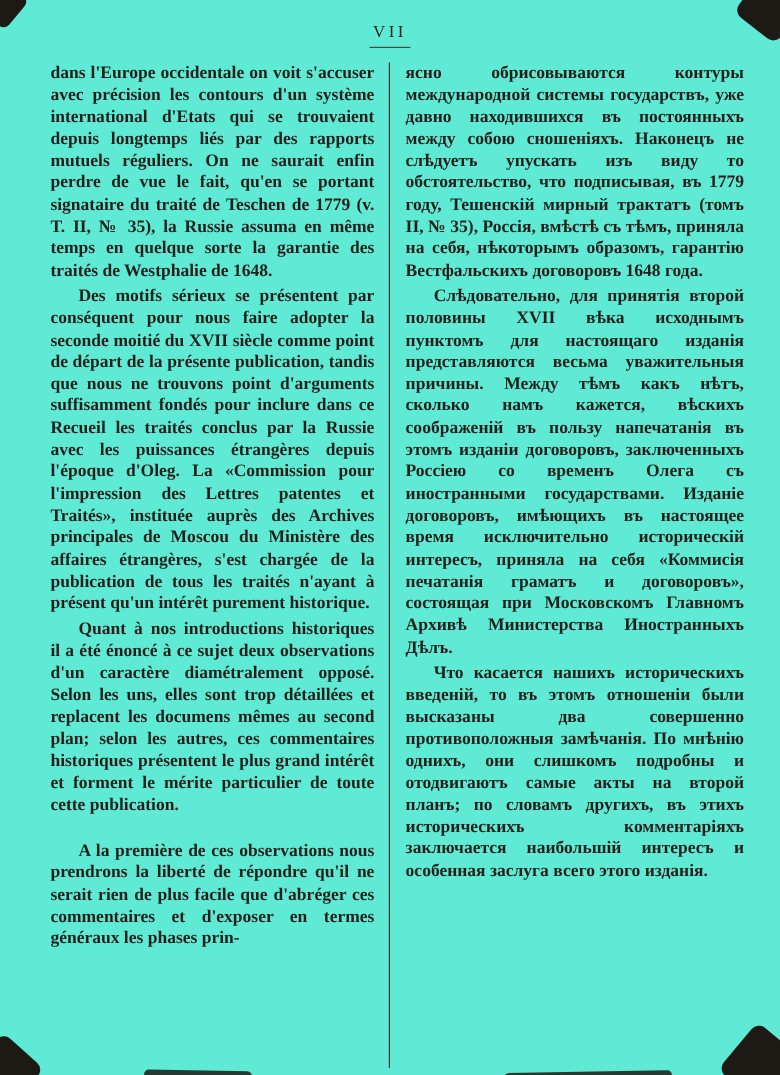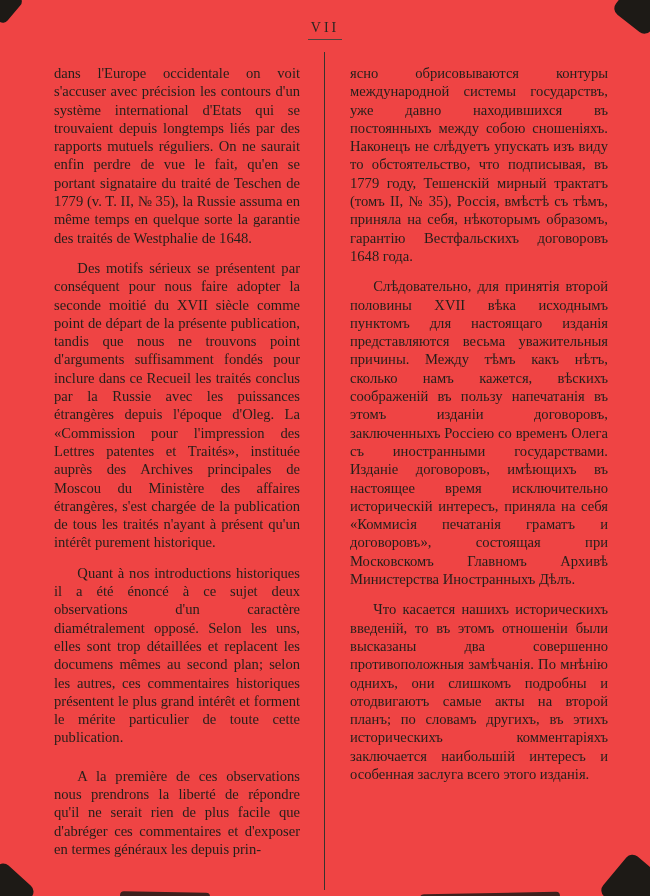--- a/index.html
+++ b/index.html
@@ -5,21 +5,21 @@
   html, body {
     margin: 0;
     padding: 0;
     background: #e8e6e0;
   }
   .page {
     position: relative;
     width: 650px;
     height: 896px;
     margin: 0 auto;
-    background: #ef4444;
+    background: #5eead4;
     overflow: hidden;
     font-family: "Liberation Serif", "DejaVu Serif", serif;
     color: #241f1a;
   }
   .page-header {
     position: absolute;
     top: 18px;
     left: 0;
     right: 0;
     text-align: center;
@@ -56,21 +56,22 @@
   .col-divider {
     width: 1px;
     background: #39342e;
     margin-left: 12px;
     margin-right: 13px;
   }
   .col-right {
     width: 282px;
   }
   .para {
-    margin: 12px;
+    margin: 0;
+    font-weight: bold;
   }
   .para + .para {
     margin-top: 3px;
   }
   .para.indent {
     text-indent: 1.6em;
   }
   .para.gap-top {
     margin-top: 20px;
   }
@@ -102,21 +103,21 @@
     <span class="page-number">VII</span>
     <div class="page-rule"></div>
   </div>
 
   <div class="columns">
 
     <div class="col col-left">
       <p class="para">dans l'Europe occidentale on voit s'accuser avec précision les contours d'un système international d'Etats qui se trouvaient depuis longtemps liés par des rapports mutuels réguliers. On ne saurait enfin perdre de vue le fait, qu'en se portant signataire du traité de Teschen de 1779 (v. T. II, № 35), la Russie assuma en même temps en quelque sorte la garantie des traités de Westphalie de 1648.</p>
       <p class="para indent">Des motifs sérieux se présentent par conséquent pour nous faire adopter la seconde moitié du XVII siècle comme point de départ de la présente publication, tandis que nous ne trouvons point d'arguments suffisamment fondés pour inclure dans ce Recueil les traités conclus par la Russie avec les puissances étrangères depuis l'époque d'Oleg. La «Commission pour l'impression des Lettres patentes et Traités», instituée auprès des Archives principales de Moscou du Ministère des affaires étrangères, s'est chargée de la publication de tous les traités n'ayant à présent qu'un intérêt purement historique.</p>
       <p class="para indent">Quant à nos introductions historiques il a été énoncé à ce sujet deux observations d'un caractère diamétralement opposé. Selon les uns, elles sont trop détaillées et replacent les documens mêmes au second plan; selon les autres, ces commentaires historiques présentent le plus grand intérêt et forment le mérite particulier de toute cette publication.</p>
-      <p class="para indent gap-top">A la première de ces observations nous prendrons la liberté de répondre qu'il ne serait rien de plus facile que d'abréger ces commentaires et d'exposer en termes généraux les depuis prin-</p>
+      <p class="para indent gap-top">A la première de ces observations nous prendrons la liberté de répondre qu'il ne serait rien de plus facile que d'abréger ces commentaires et d'exposer en termes généraux les phases prin-</p>
     </div>
 
     <div class="col-divider"></div>
 
     <div class="col col-right">
       <p class="para">ясно обрисовываются контуры международной системы государствъ, уже давно находившихся въ постоянныхъ между собою сношеніяхъ. Наконецъ не слѣдуетъ упускать изъ виду то обстоятельство, что подписывая, въ 1779 году, Тешенскій мирный трактатъ (томъ II, № 35), Россія, вмѣстѣ съ тѣмъ, приняла на себя, нѣкоторымъ образомъ, гарантію Вестфальскихъ договоровъ 1648 года.</p>
       <p class="para indent">Слѣдовательно, для принятія второй половины XVII вѣка исходнымъ пунктомъ для настоящаго изданія представляются весьма уважительныя причины. Между тѣмъ какъ нѣтъ, сколько намъ кажется, вѣскихъ соображеній въ пользу напечатанія въ этомъ изданіи договоровъ, заключенныхъ Россіею со временъ Олега съ иностранными государствами. Изданіе договоровъ, имѣющихъ въ настоящее время исключительно историческій интересъ, приняла на себя «Коммисія печатанія граматъ и договоровъ», состоящая при Московскомъ Главномъ Архивѣ Министерства Иностранныхъ Дѣлъ.</p>
       <p class="para indent">Что касается нашихъ историческихъ введеній, то въ этомъ отношеніи были высказаны два совершенно противоположныя замѣчанія. По мнѣнію однихъ, они слишкомъ подробны и отодвигаютъ самые акты на второй планъ; по словамъ другихъ, въ этихъ историческихъ комментаріяхъ заключается наибольшій интересъ и особенная заслуга всего этого изданія.</p>
     </div>
 

